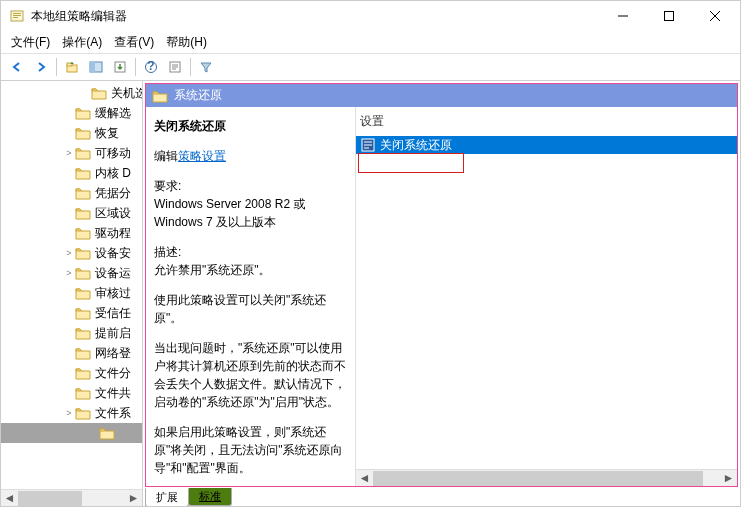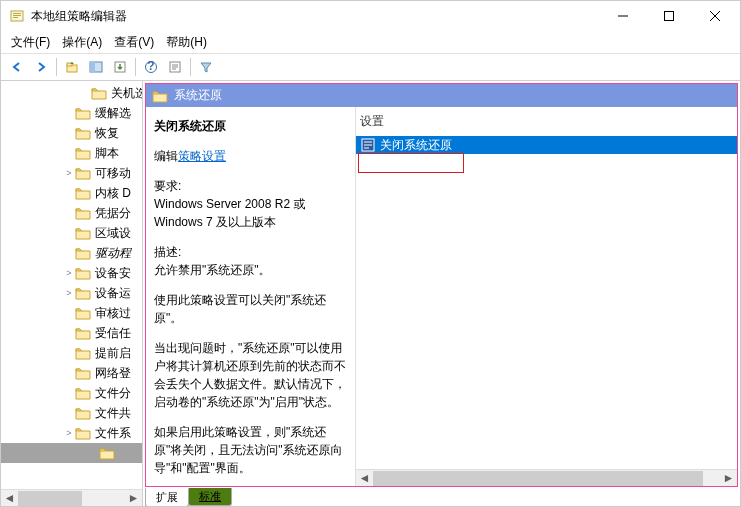--- a/index.html
+++ b/index.html
@@ -175,30 +175,20 @@
           <span class="exp"></span>
           <span class="folder">
             <svg width="16" height="14" viewBox="0 0 16 14">
               <path d="M1 3 L5 3 L7 5 L15 5 L15 13 L1 13 Z" fill="#fdebb0" stroke="#caa53a"></path>
               <path d="M1 3 L5 3 L7 5 L1 5 Z" fill="#f7d77a" stroke="#caa53a"></path>
             </svg>
           </span>
           <span>恢复</span>
         </div>
         <div class="tree-item" style="padding-left: 62px;">
-          <span class="exp"></span>
-          <span class="folder">
-            <svg width="16" height="14" viewBox="0 0 16 14">
-              <path d="M1 3 L5 3 L7 5 L15 5 L15 13 L1 13 Z" fill="#fdebb0" stroke="#caa53a"></path>
-              <path d="M1 3 L5 3 L7 5 L1 5 Z" fill="#f7d77a" stroke="#caa53a"></path>
-            </svg>
-          </span>
-          <span>脚本</span>
-        </div>
-        <div class="tree-item" style="padding-left: 62px;">
           <span class="exp">&gt;</span>
           <span class="folder">
             <svg width="16" height="14" viewBox="0 0 16 14">
               <path d="M1 3 L5 3 L7 5 L15 5 L15 13 L1 13 Z" fill="#fdebb0" stroke="#caa53a"></path>
               <path d="M1 3 L5 3 L7 5 L1 5 Z" fill="#f7d77a" stroke="#caa53a"></path>
             </svg>
           </span>
           <span>可移动</span>
         </div>
         <div class="tree-item" style="padding-left: 62px;">
@@ -224,21 +214,21 @@
         <div class="tree-item" style="padding-left: 62px;">
           <span class="exp"></span>
           <span class="folder">
             <svg width="16" height="14" viewBox="0 0 16 14">
               <path d="M1 3 L5 3 L7 5 L15 5 L15 13 L1 13 Z" fill="#fdebb0" stroke="#caa53a"></path>
               <path d="M1 3 L5 3 L7 5 L1 5 Z" fill="#f7d77a" stroke="#caa53a"></path>
             </svg>
           </span>
           <span>区域设</span>
         </div>
-        <div class="tree-item" style="padding-left: 62px; font-style: italic;">
+        <div class="tree-item" style="padding-left: 62px;">
           <span class="exp"></span>
           <span class="folder">
             <svg width="16" height="14" viewBox="0 0 16 14">
               <path d="M1 3 L5 3 L7 5 L15 5 L15 13 L1 13 Z" fill="#fdebb0" stroke="#caa53a"></path>
               <path d="M1 3 L5 3 L7 5 L1 5 Z" fill="#f7d77a" stroke="#caa53a"></path>
             </svg>
           </span>
           <span>驱动程</span>
         </div>
         <div class="tree-item" style="padding-left: 62px;">

